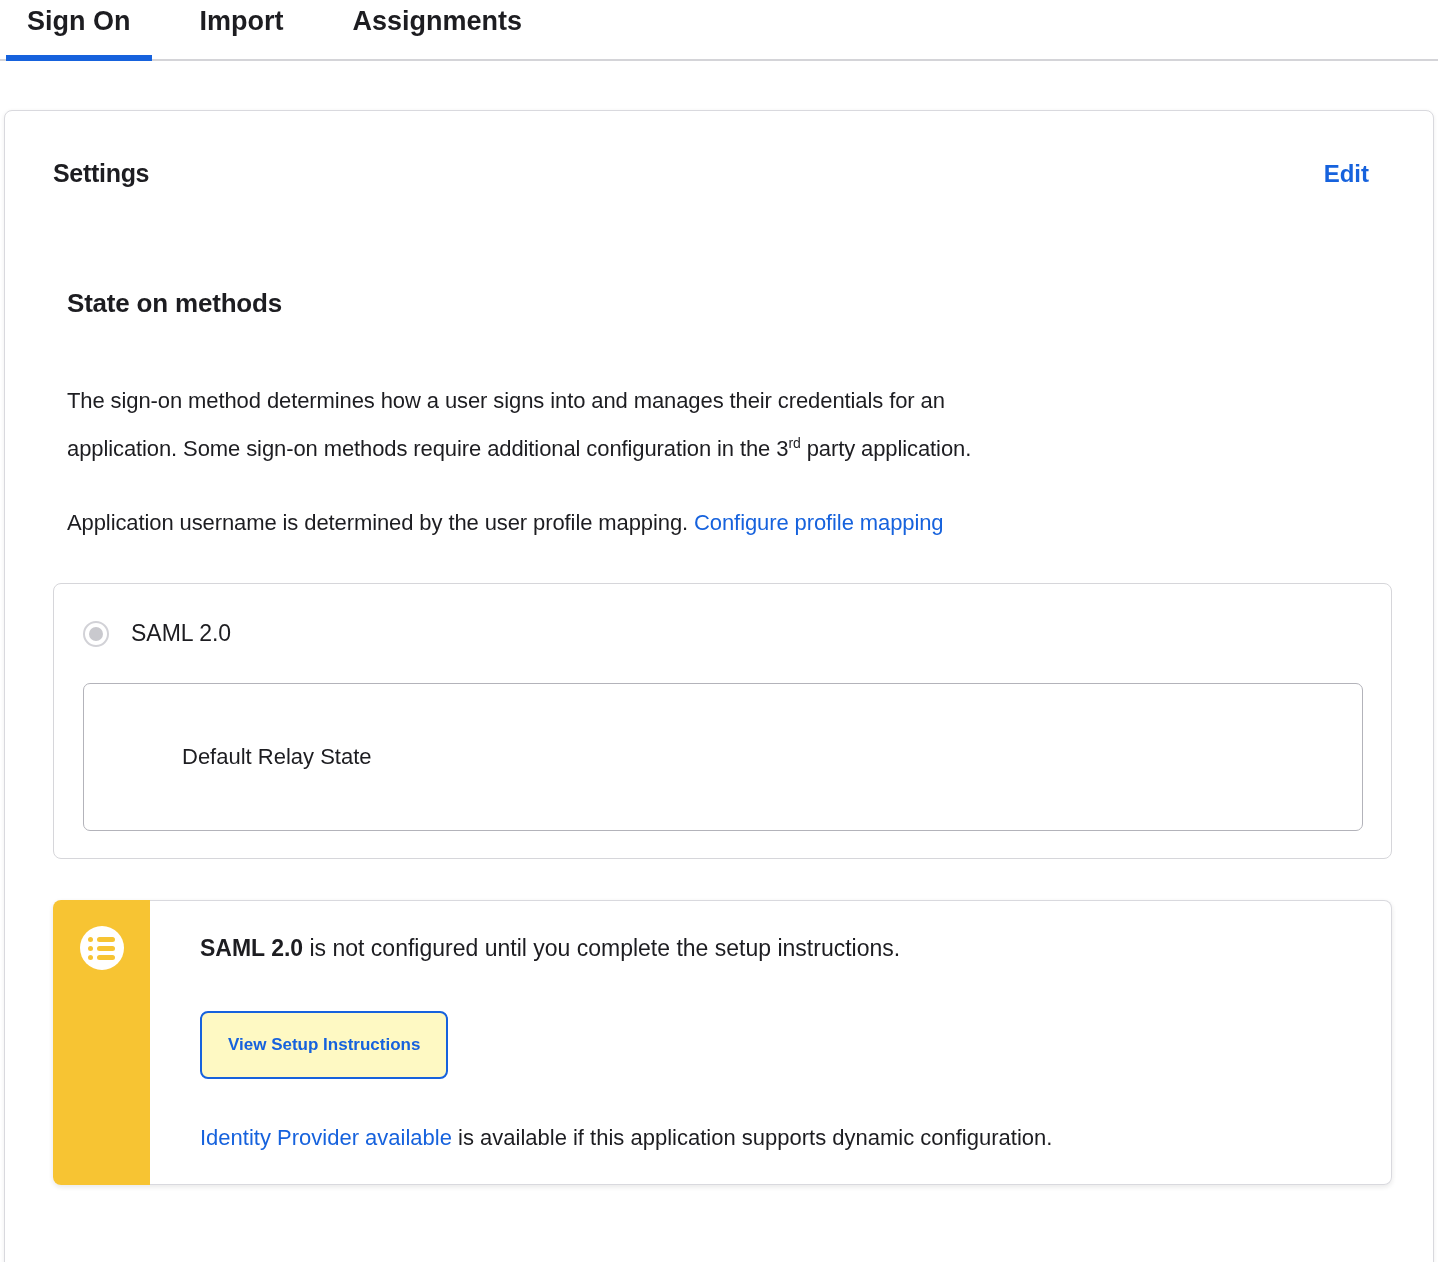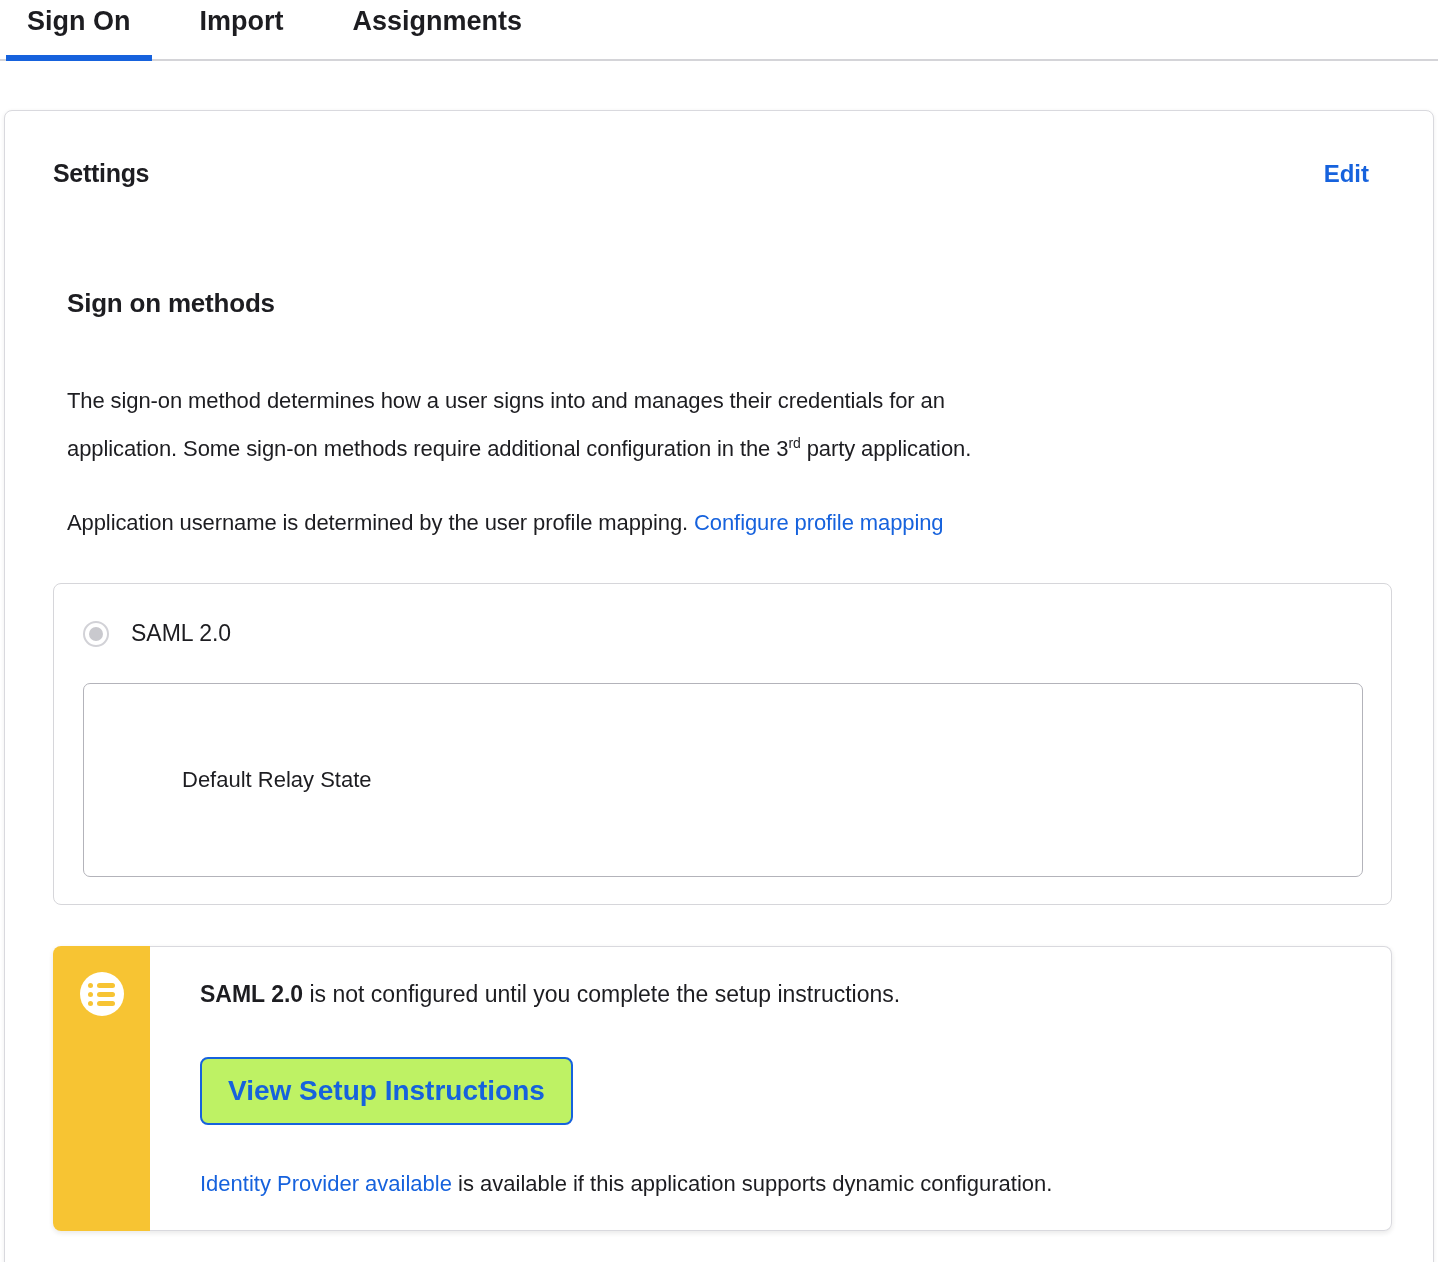--- a/index.html
+++ b/index.html
@@ -122,21 +122,21 @@
     background: #c9c9ce;
   }
   .radio-label {
     margin-left: 22px;
     font-size: 23px;
   }
   .relay-field-box {
     margin-top: 36px;
     border: 1px solid #b3b3ba;
     border-radius: 7px;
-    height: 194px;
+    height: 148px;
     display: flex;
     align-items: center;
     padding-left: 98px;
   }
   .relay-label { font-size: 22px; }
 
   
   .callout {
     margin-top: 41px;
     display: flex;
@@ -188,24 +188,24 @@
   .callout-message {
     font-size: 23px;
     line-height: 30px;
   }
   .callout-message b { font-weight: 700; }
   .setup-btn {
     margin-top: 48px;
     display: inline-block;
     border: 2px solid #1662dd;
     border-radius: 8px;
-    background: #bef264;
+    background: #fef9c3;
     color: #1662dd;
     font-family: "Liberation Sans", sans-serif;
-    font-size: 28px;
+    font-size: 17px;
     font-weight: 700;
     line-height: 64px;
     height: 68px;
     padding: 0 26px;
     cursor: pointer;
   }
   .metadata-line {
     margin-top: 44px;
     font-size: 22px;
     line-height: 30px;
@@ -221,21 +221,21 @@
 </nav>
 
 <section class="main-card">
 
   <div class="card-header">
     <h1 class="card-title">Settings</h1>
     <a class="edit-link">Edit</a>
   </div>
 
   <div class="section-text">
-    <h2 class="section-heading">Sign on methods</h2>
+    <h2 class="section-heading">State on methods</h2>
 
     <p class="para para-1"><span>The sign-on method determines how a user signs into and manages their credentials for an</span><br><span>application. Some sign-on methods require additional configuration in the 3</span><sup class="ord">rd</sup><span> party application.</span></p>
 
     <p class="para para-2"><span>Application username is determined by the user profile mapping. </span><a class="inline-link">Configure profile mapping</a></p>
   </div>
 
   <div class="boxes-wrap">
 
     <div class="saml-box">
       <div class="radio-row">

